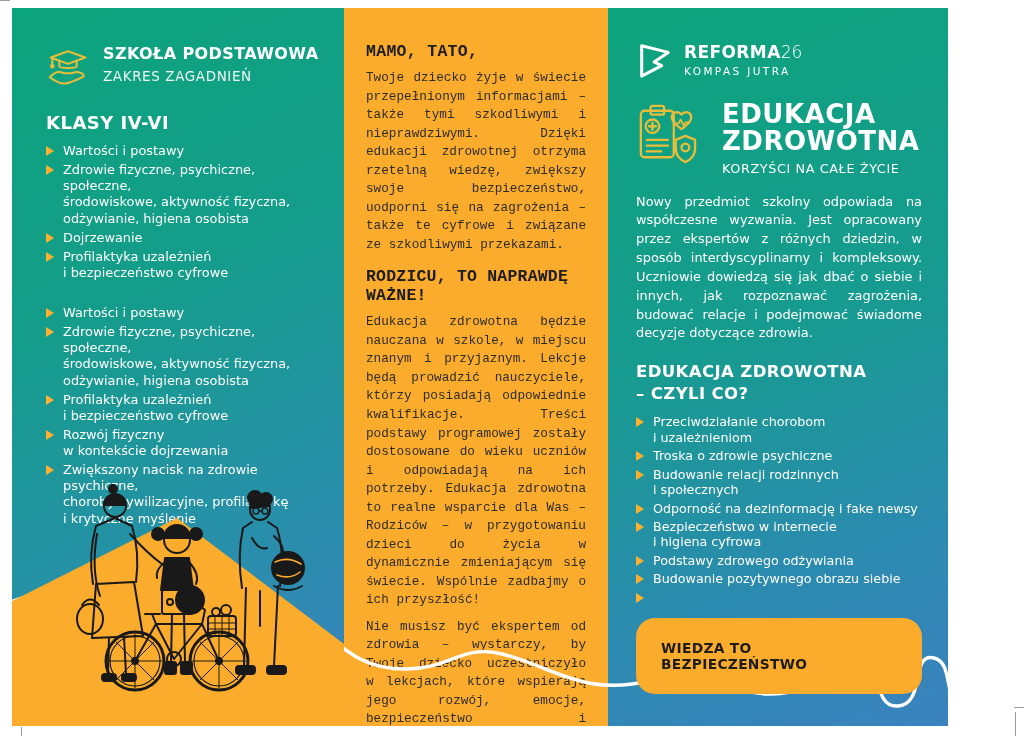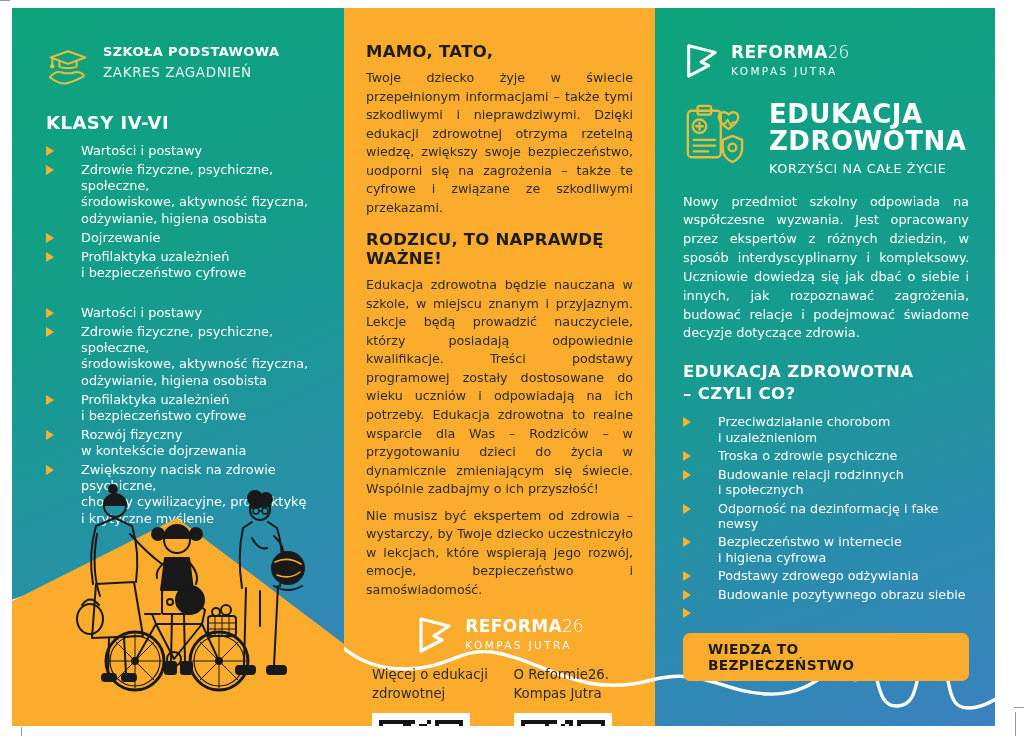--- a/index.html
+++ b/index.html
@@ -1,33 +1,33 @@
 <!DOCTYPE html>
 <html style="--teal: #0CA47B; --blue: #3B82BF; --yellow: #FBAC2D; --ink: #1D1D1B; --bullet: #FFB12E; --icon-gold: #E9BC3A; --qr-ink: #141414;"><head>
 <meta charset="utf-8">
 <style>
   html,body{margin:0;padding:0;background:#fff;}
   .page{position:relative;width:1024px;height:736px;background:#fff;overflow:hidden;
         font-family:"DejaVu Sans","Liberation Sans",sans-serif;}
   .brochure{position:absolute;left:12px;top:8px;width:1000px;height:718px;display:flex;overflow:hidden;}
   .panel{position:relative;height:100%;overflow:hidden;}
   .panel.left{width:332px;background:linear-gradient(155deg,var(--teal) 0%,#149D8A 38%,#2591A6 68%,var(--blue) 100%);}
-  .panel.mid{width:311px;background:var(--yellow);}
+  .panel.mid{width:264px;background:var(--yellow);font-family:Liberation Mono, monospace;}
   .panel.right{width:340px;background:linear-gradient(160deg,var(--teal) 0%,#179B90 45%,#2B8BAF 75%,var(--blue) 100%);}
   .pre{white-space:pre-line;}
 
   
   .lp-header{display:flex;gap:13px;align-items:flex-start;margin:36px 20px 0 34px;}
   .lp-header svg{flex:0 0 auto;margin-top:2px;}
-  .lp-title{color:#fff;font-weight:800;font-size:13px;letter-spacing:.4px;}
+  .lp-title{color:#fff;font-weight:800;font-size:16px;letter-spacing:.4px;}
   .lp-sub{color:#eef7f4;font-size:13.5px;letter-spacing:.6px;margin-top:5px;}
   .lp-section{margin:24px 18px 0 34px;}
   .lp-section h2{margin:0 0 10px 0;color:#fff;font-size:18px;font-weight:800;letter-spacing:.5px;}
   .blist{list-style:none;margin:0;padding:0;display:flex;flex-direction:column;row-gap:3px;}
-  .bitem{display:flex;gap:27px;align-items:flex-start;}
+  .bitem{display:flex;gap:9px;align-items:flex-start;}
   .tri{flex:0 0 auto;width:0;height:0;margin-top:3px;border-left:8px solid var(--bullet);
        border-top:5px solid transparent;border-bottom:5px solid transparent;}
   .btxt{color:#fff;font-size:12.9px;line-height:1.25;white-space:pre-line;}
   .family{position:absolute;left:0;bottom:0;z-index:2;}
 
   
   .panel.mid{padding:0 22px;box-sizing:border-box;color:var(--ink);}
   .mp-h{margin:34px 0 0 0;font-size:16.5px;font-weight:800;letter-spacing:.3px;color:var(--ink);}
   .mp-p{margin:8px 0 0 0;font-size:12.7px;line-height:1.46;text-align:justify;color:#2E2C29;}
   .mp-h2{margin:13px 0 0 0;font-size:16.5px;font-weight:800;letter-spacing:.2px;color:var(--ink);}
@@ -47,21 +47,21 @@
   .panel.right{padding:0 26px 0 28px;box-sizing:border-box;}
   .rp-logo{margin-top:33px;}
   .rp-head{display:flex;gap:24px;align-items:flex-start;margin-top:22px;}
   .rp-title{color:#fff;font-weight:800;font-size:26px;line-height:1.05;letter-spacing:.5px;white-space:pre-line;}
   .rp-subtitle{color:#fff;font-size:12.8px;letter-spacing:.6px;margin-top:5px;}
   .rp-p{margin:17px 0 0 0;color:#fff;font-size:12.9px;line-height:1.46;text-align:justify;}
   .rp-h2{margin:18px 0 0 0;color:#fff;font-size:16.5px;font-weight:800;letter-spacing:.4px;line-height:1.3;white-space:pre-line;}
   .rp-list{margin-top:10px;}
   .rp-list .btxt{font-size:12.7px;line-height:1.22;}
   .cta{display:inline-block;margin-top:15px;background:var(--yellow);color:var(--ink);
-       font-weight:800;font-size:13.8px;letter-spacing:.3px;padding:8px 25px;border-radius:7px;
+       font-weight:800;font-size:13.8px;letter-spacing:.3px;padding:22px 25px;border-radius:19px;
        position:relative;z-index:3;cursor:pointer;}
 
   
   .wave-overlay{position:absolute;left:0;top:0;z-index:1;pointer-events:none;}
   .mark{position:absolute;background:#9a9a9a;}
 </style>
 </head>
 <body>
 
 <div class="page">

